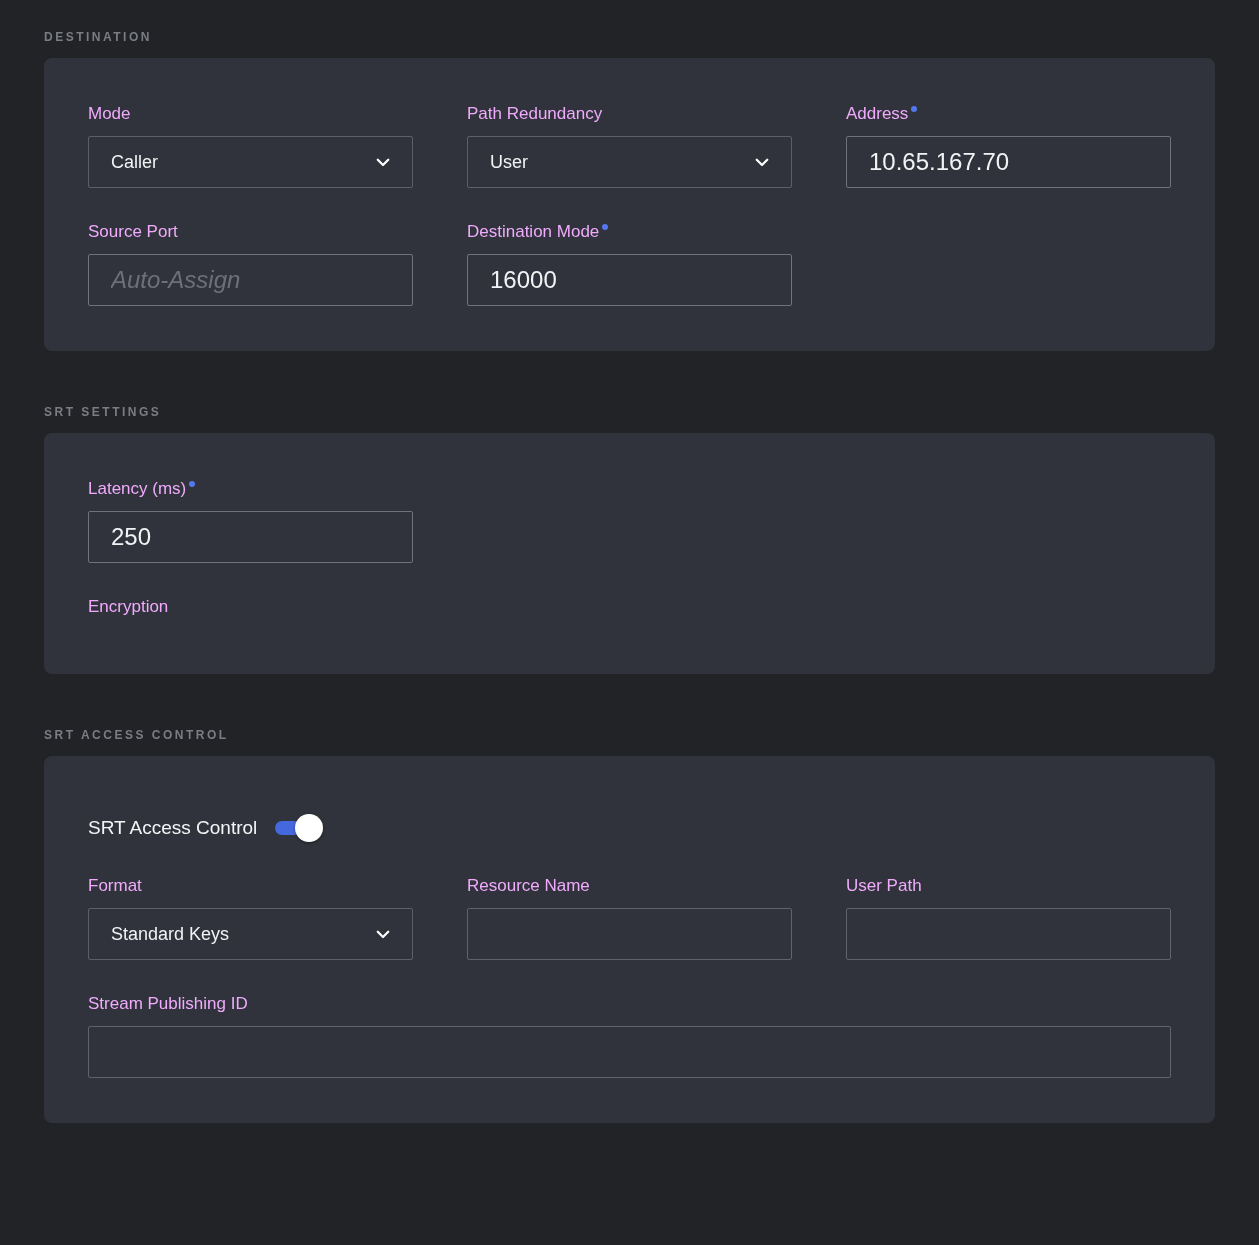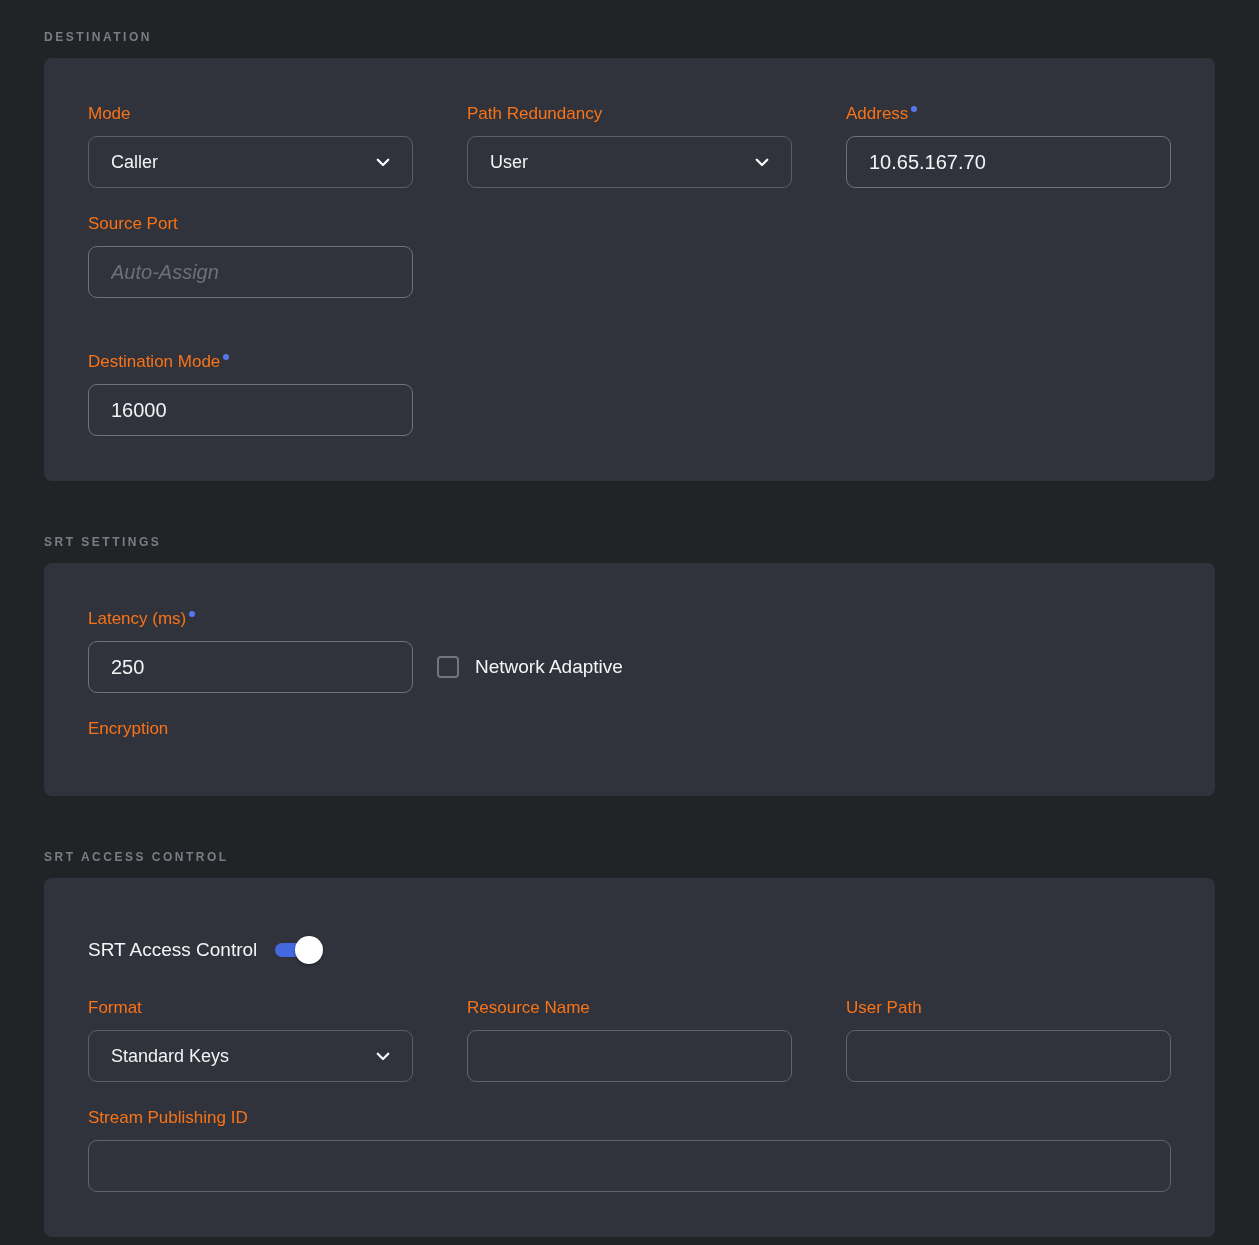--- a/index.html
+++ b/index.html
@@ -19,43 +19,43 @@
     color: #7b7d85;
     margin-bottom: 14px;
     text-transform: uppercase;
   }
   .panel {
     background: #31333c;
     border-radius: 8px;
     padding: 46px 44px 45px 44px;
   }
   .row { display: flex; gap: 54px; }
-  .row + .row { margin-top: 26px; flex-direction: column; }
+  .row + .row { margin-top: 34px; }
   .field { width: 325px; }
   .field.full { width: 1083px; }
   .field-label {
     font-size: 17px;
-    color: #f97316;
+    color: #f0abfc;
     margin-bottom: 12px;
     height: 20px;
     line-height: 20px;
     position: relative;
   }
   .req-dot {
     display: inline-block;
     width: 6px; height: 6px;
     border-radius: 50%;
     background: #5577ee;
     vertical-align: top;
     margin-left: 3px;
     margin-top: 2px;
   }
   .control {
     height: 52px;
-    border-radius: 9px;
+    border-radius: 2px;
     background: transparent;
     width: 100%;
     display: flex;
     align-items: center;
     position: relative;
   }
   .select-box {
     border: 1px solid #5c5e69;
     padding: 0 46px 0 22px;
     cursor: pointer;
@@ -70,21 +70,21 @@
   .select-box .chevron {
     position: absolute;
     right: 20px;
     top: 50%;
     transform: translateY(-50%);
     display: flex;
   }
   .text-input {
     border: 1px solid #6f717c;
     padding: 0 22px;
-    font-size: 20px;
+    font-size: 24px;
     font-weight: 500;
     color: #f2f3f5;
     font-family: "Liberation Sans", sans-serif;
     outline: none;
     display: block;
   }
   .text-input.empty { border-color: #60626d; }
   .text-input::placeholder {
     color: #6d6f7a;
     font-style: italic;
@@ -192,24 +192,20 @@
 </div>
 
 <div class="section">
   <div class="section-title">SRT SETTINGS</div>
   <div class="panel">
     <div class="row inline-center">
       <div class="field">
         <div class="field-label"><span>Latency (ms)</span><span class="req-dot"></span></div>
         <input class="control text-input" value="250" style="">
       </div>
-      <div class="checkbox-group">
-        <span class="checkbox"></span>
-        <span class="checkbox-label">Network Adaptive</span>
-      </div>
     </div>
     <div class="row">
       <div class="field">
         <div class="field-label">Encryption</div>
       </div>
     </div>
   </div>
 </div>
 
 <div class="section">

